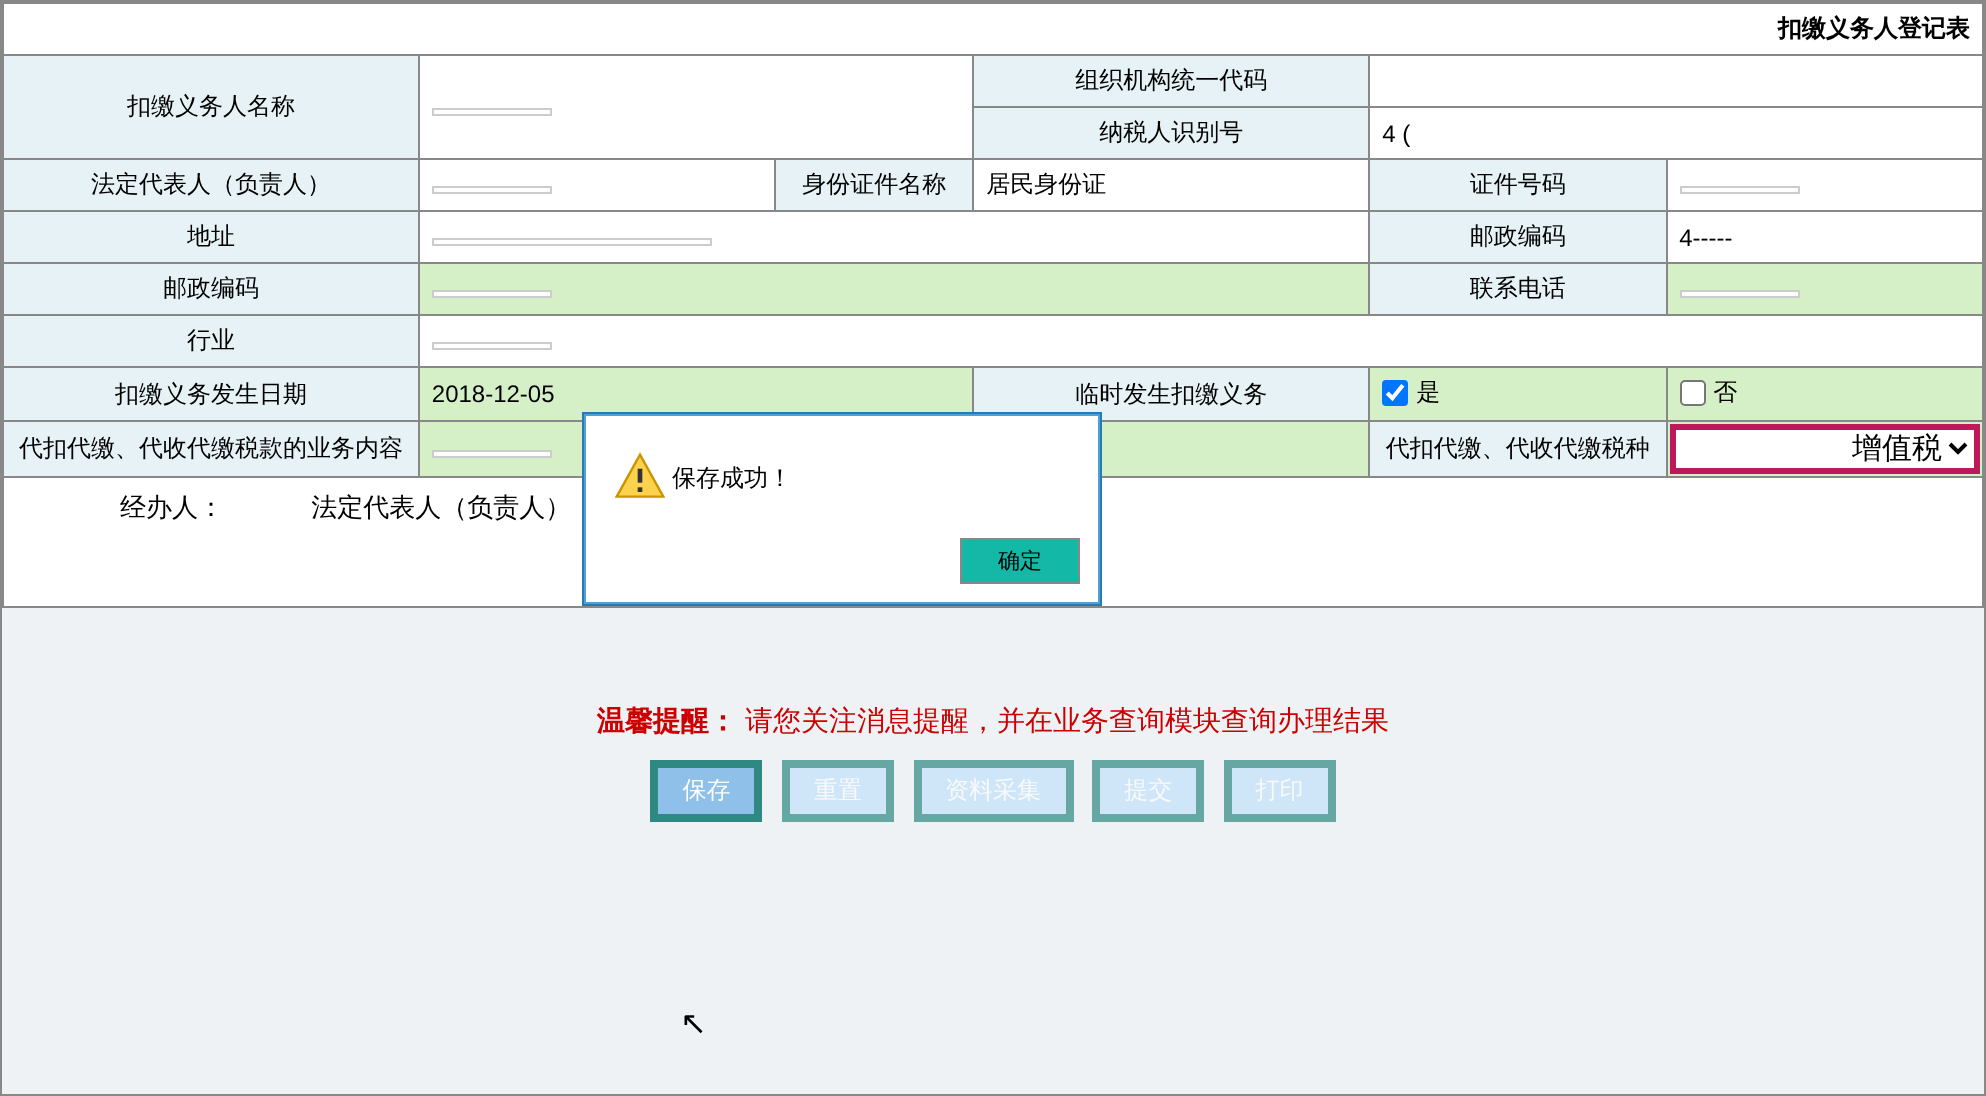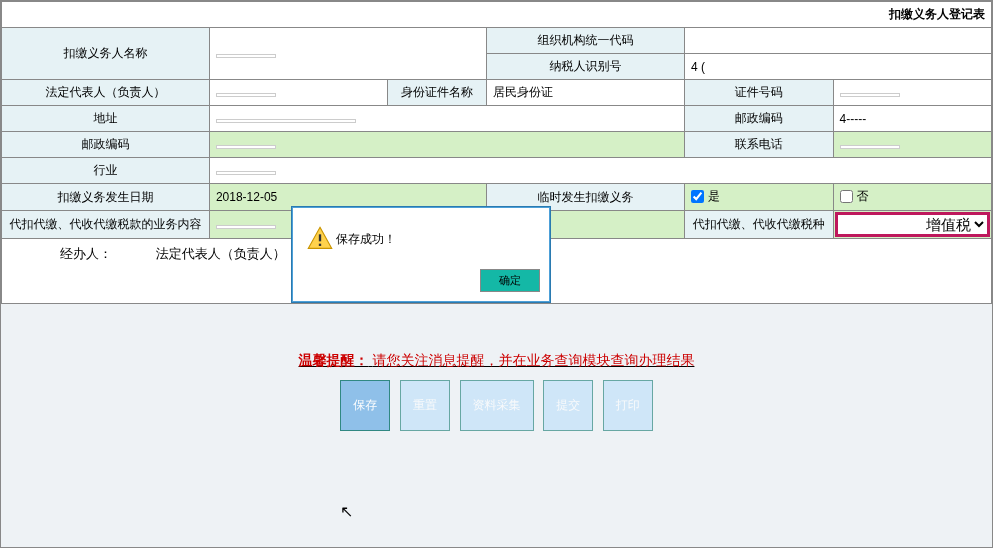--- a/index.html
+++ b/index.html
@@ -81,34 +81,33 @@
       padding: 6px 8px 40px;
       background: #fff;
     }
     .bottom-section .line1 { margin-bottom: 20px; }
     .handler-row { padding-left: 50px; }
     .handler-row span { margin-right: 40px; }
     .reminder {
       text-align: center;
       margin-top: 48px;
       font-size: 14px;
-      text-decoration: underline;
     }
     .reminder .lbl { color: #c00; font-weight: bold; }
     .reminder .txt { color: #c00; }
     .btn-row {
       text-align: center;
       margin-top: 10px;
     }
     .btn {
       display: inline-block;
-      border: 1px solid #0f766e;
+      border: 4px solid #0f766e;
       background: #bcdffb;
       color: #fff;
-      padding: 16px 12px;
+      padding: 3px 12px;
       font-size: 12px;
       margin: 0 3px;
       opacity: 0.6;
     }
     .btn.save { background: #7fb8e8; opacity: 0.85; }
     .cursor {
       position: absolute;
       left: 340px; top: 502px;
       font-size: 16px; color: #000;
       pointer-events: none;

